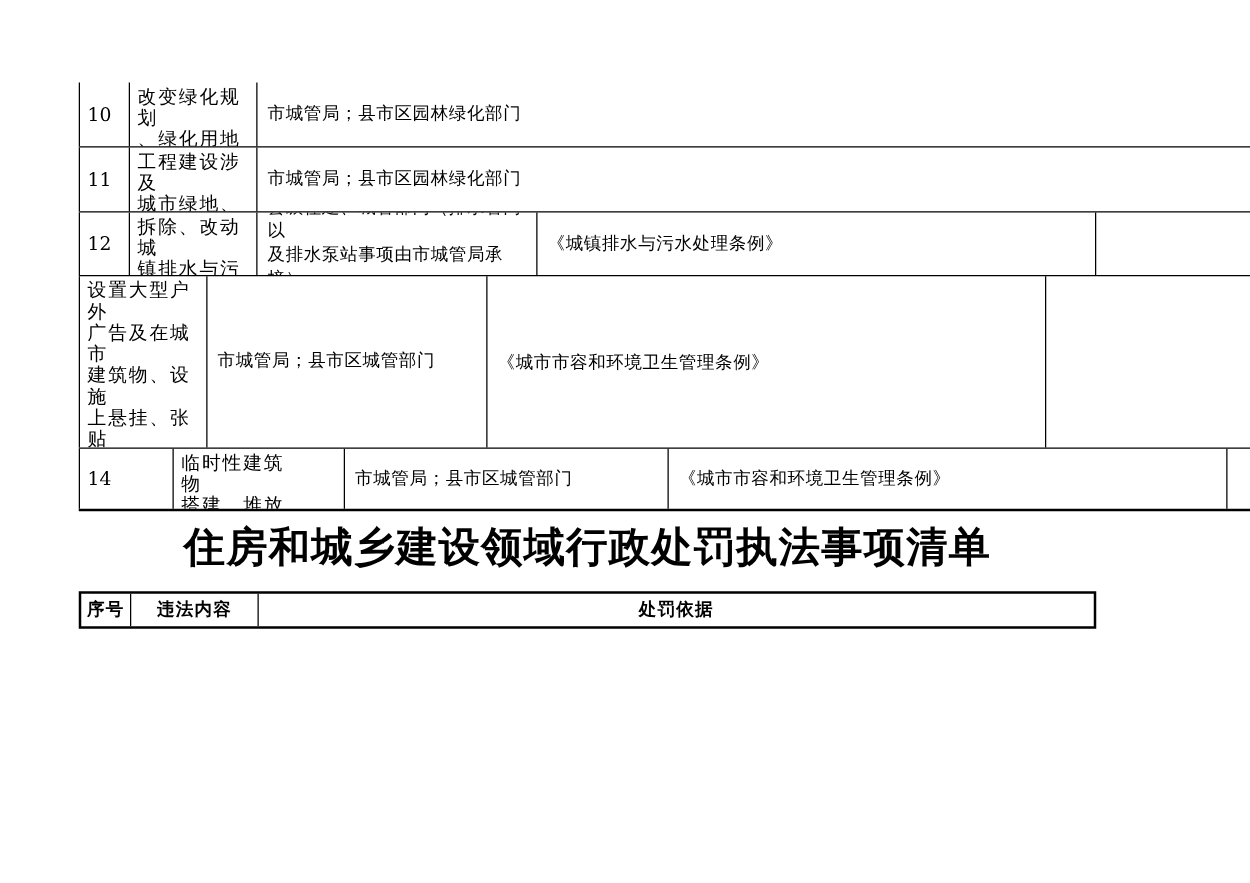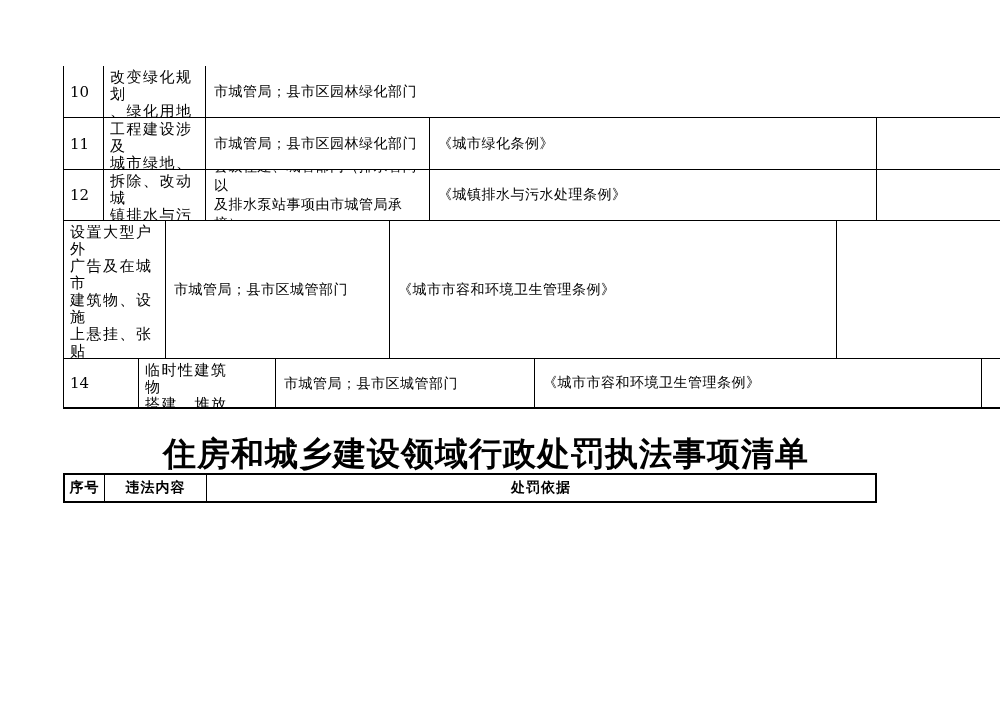--- a/index.html
+++ b/index.html
@@ -37,21 +37,21 @@
             white-space:pre-line; }
   .c-dept { width:224px; display:flex; align-items:center; padding:0 4px 0 8px;
             font-size:14px; line-height:19px; letter-spacing:0.5px;
             white-space:pre-line; }
   .c-basis{ width:448px; display:flex; align-items:center; padding:0 6px 0 8px;
             font-size:14px; letter-spacing:0.5px; }
 
   
   .doc-title {
     position:absolute; left:63px; top:416px; width:814px;
-    margin:16px; text-align:center;
+    margin:0; text-align:center;
     font-size:33px; font-weight:bold; letter-spacing:1px;
     font-family:"DejaVu Serif","Liberation Serif",serif;
     white-space:nowrap;
   }
 
   
   .penalty {
     position:absolute; left:63px; top:473px; width:814px; height:30px;
     box-sizing:border-box;
     border:2px solid #000;
@@ -84,21 +84,20 @@
 使用性质审批</div>
       <div class="cell c-dept">市城管局；县市区园林绿化部门</div>
     </div>
 
     <div class="trow r1">
       <div class="cell c-seq">11</div>
       <div class="cell c-item">工程建设涉及
 城市绿地、树
 木审批</div>
       <div class="cell c-dept">市城管局；县市区园林绿化部门</div>
-      <div class="cell c-basis rt">《城市绿化条例》</div>
     </div>
 
     <div class="trow r2">
       <div class="cell c-seq">12</div>
       <div class="cell c-item">拆除、改动城
 镇排水与污水
 改变绿化规划</div>
       <div class="cell c-dept">县级住建、城管部门（排水管网以
 及排水泵站事项由市城管局承接）</div>
       <div class="cell c-basis rt">《城镇排水与污水处理条例》</div>

